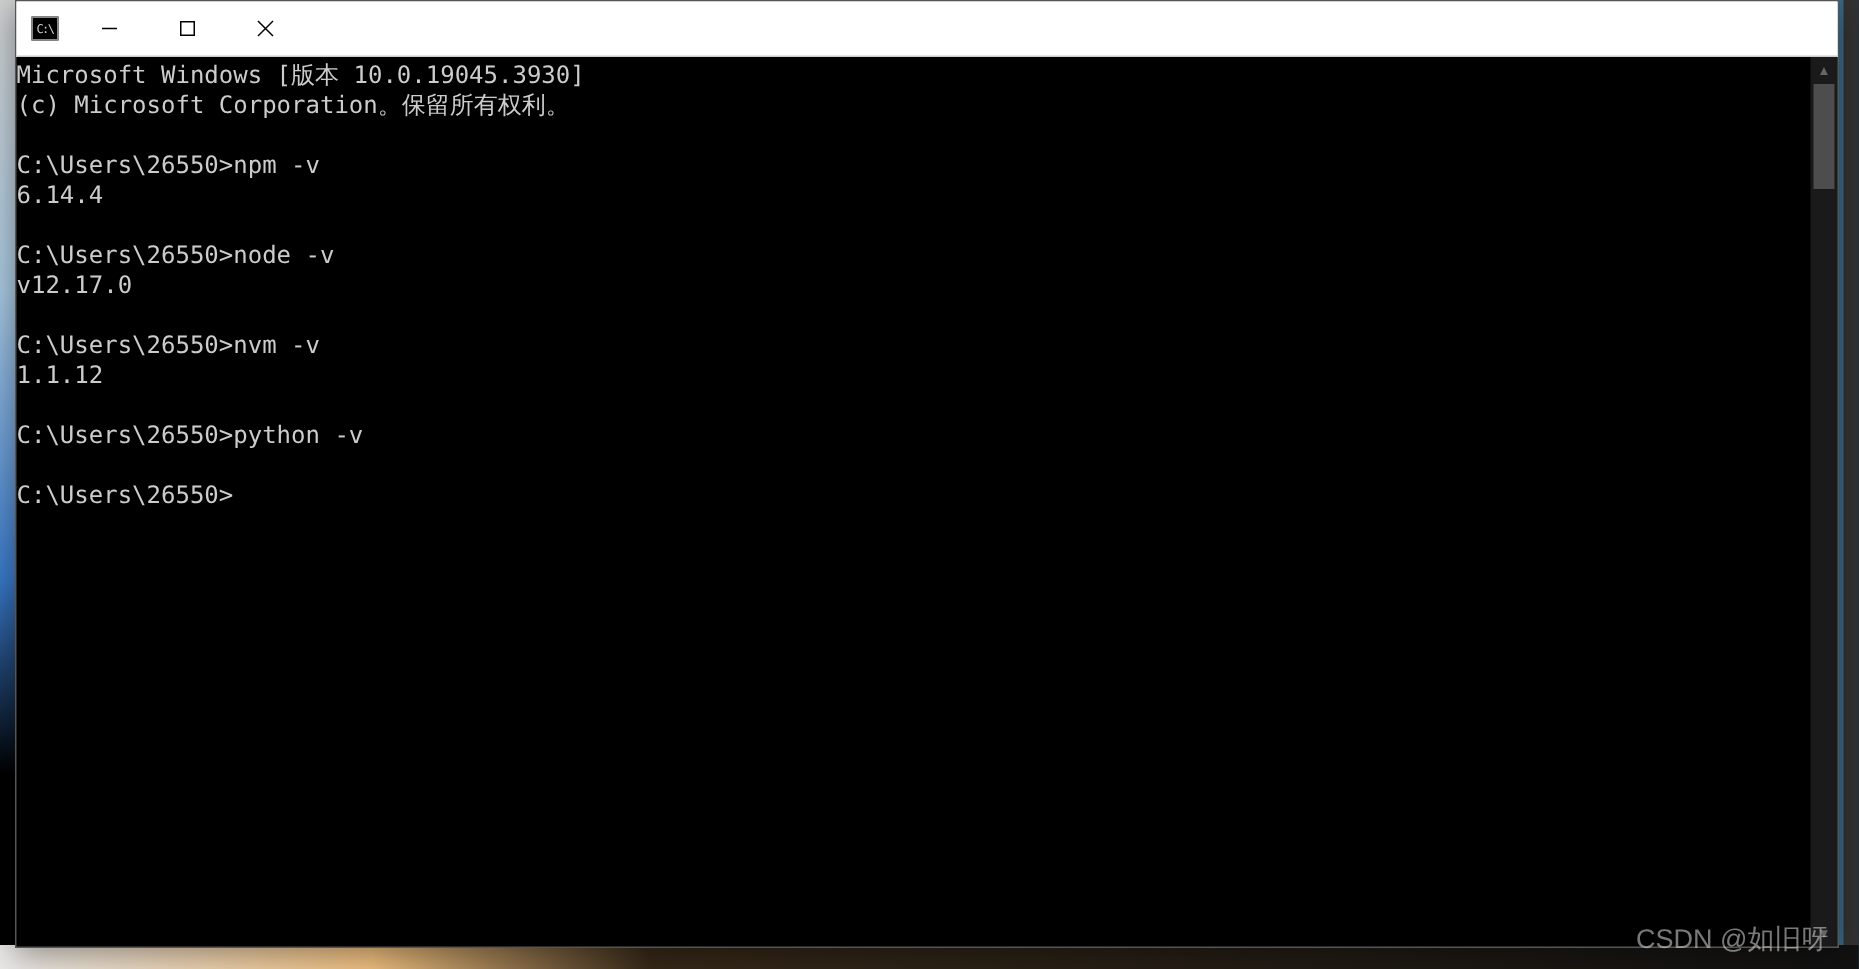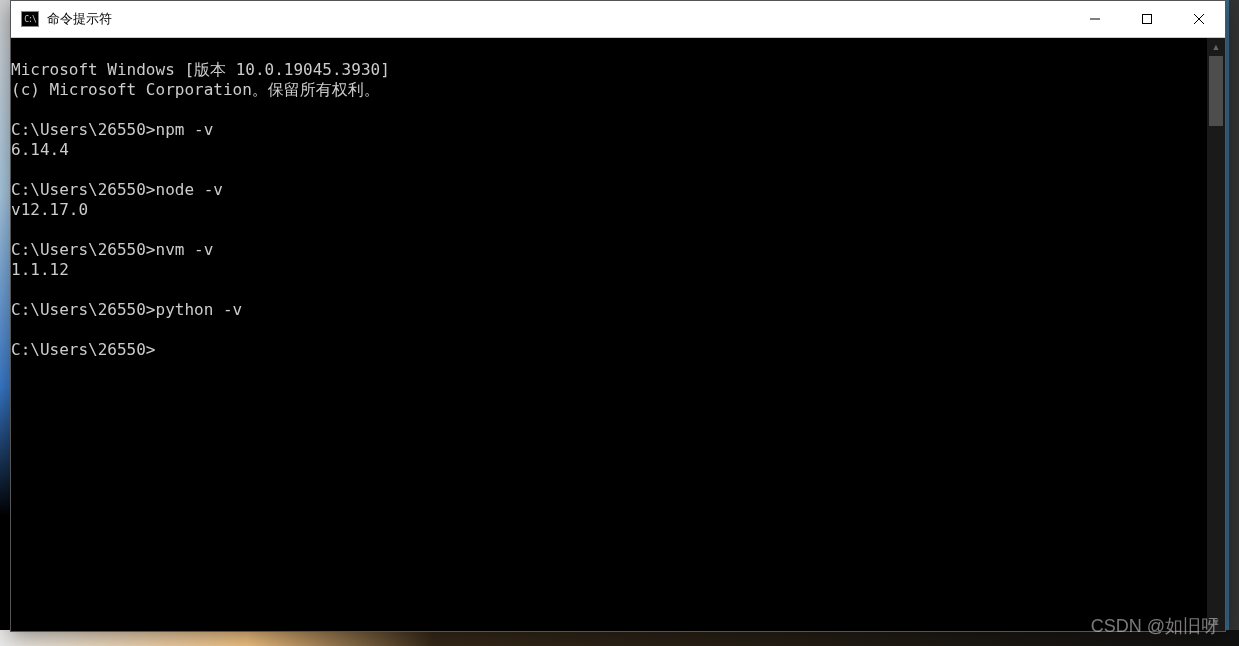--- a/index.html
+++ b/index.html
@@ -91,21 +91,20 @@
     .terminal {
       flex: 1;
       background: #000;
       padding: 2px 0 0 0;
       font-family: "NSimSun", "SimSun", "Consolas", monospace;
       font-size: 16px;
       line-height: 20px;
       color: #cccccc;
       white-space: pre;
       overflow: hidden;
-      margin-top: 20px;
     }
     .terminal .line { display: block; }
     .scrollbar {
       width: 18px;
       background: #1a1a1a;
       position: relative;
     }
     .scrollbar-thumb {
       position: absolute;
       top: 18px;
@@ -148,21 +147,20 @@
 </head>
 <body>
 
 <div class="bg-strip"></div>
 <div class="bg-strip-right"></div>
 <div class="bg-bottom"></div>
 
 <div class="window">
   <div class="titlebar">
     <span class="titlebar-icon">C:\</span>
-    <span class="titlebar-title">命令提示符</span>
     <div class="win-controls">
       <div class="win-btn">
         <svg width="12" height="12">
             <line x1="1" y1="6" x2="11" y2="6"></line>
           </svg>
       </div>
       <div class="win-btn">
         <svg width="12" height="12">
             <rect x="1.5" y="1.5" width="9" height="9"></rect>
           </svg>

